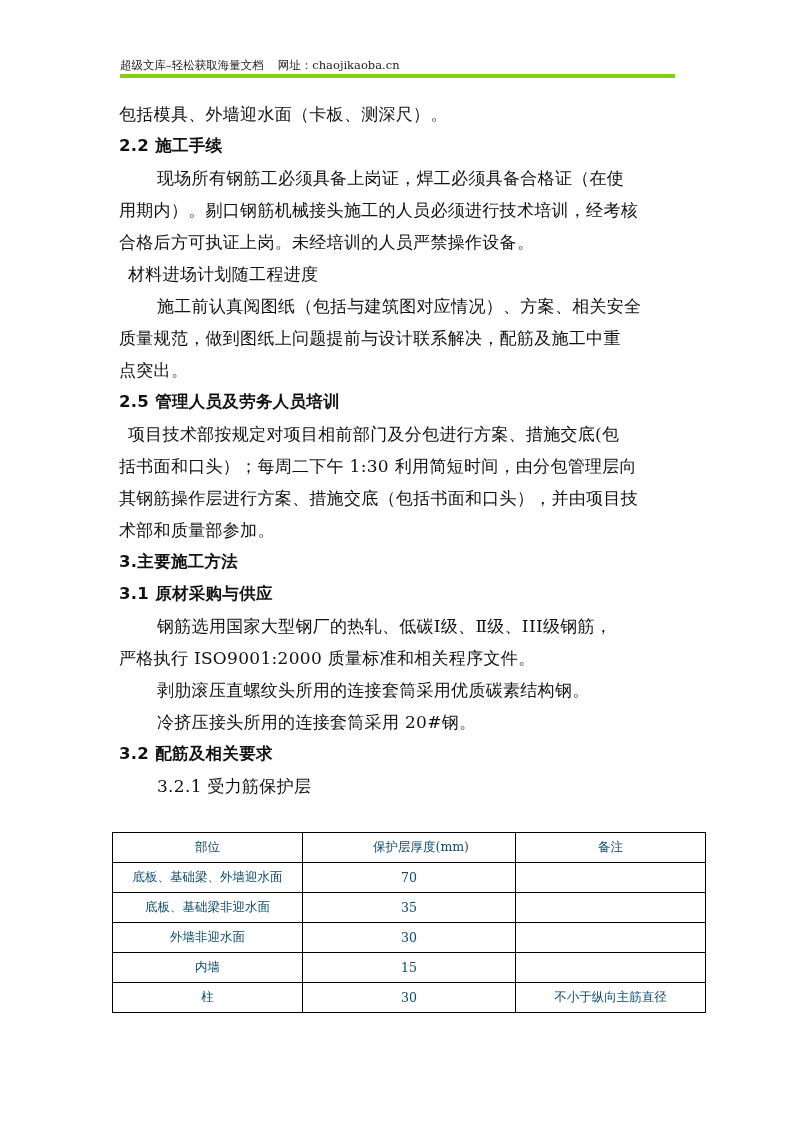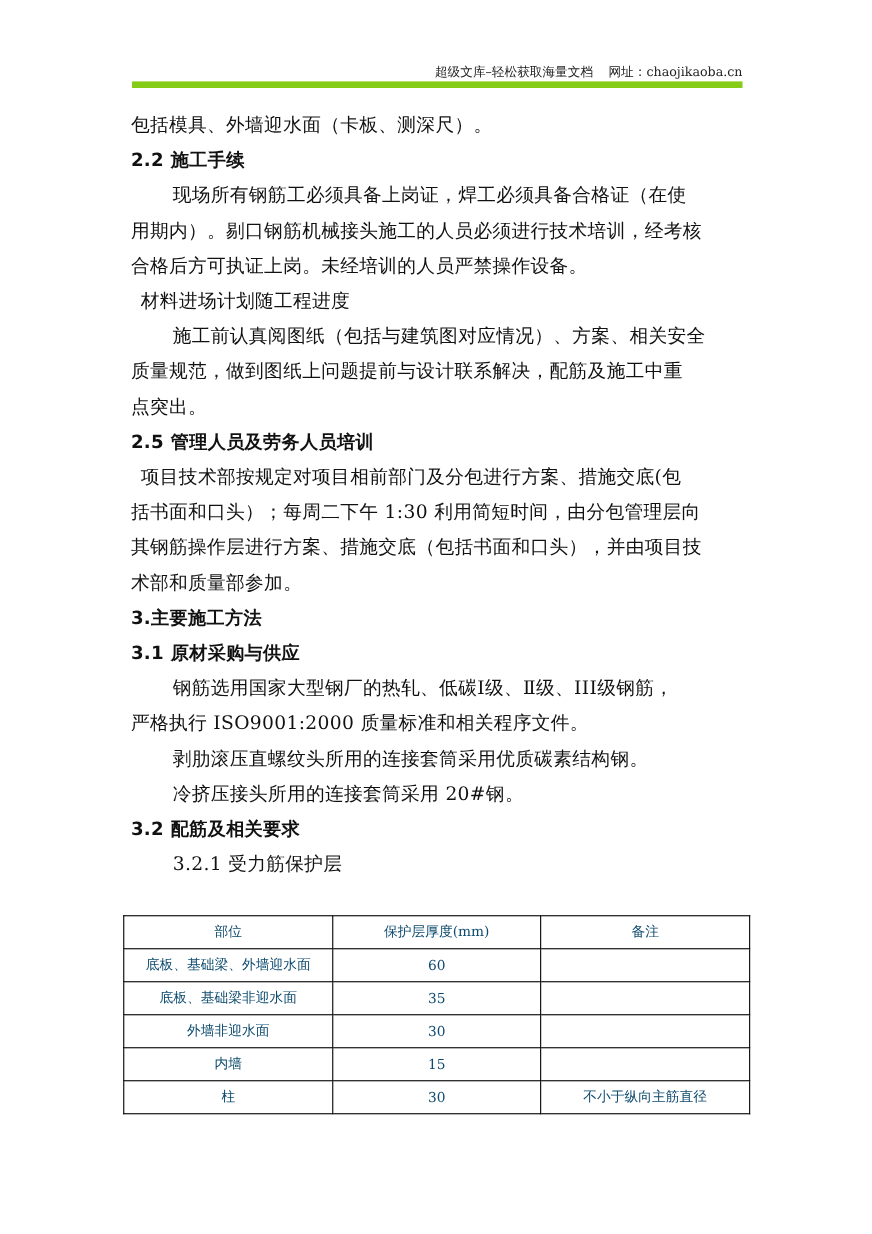--- a/index.html
+++ b/index.html
@@ -1,31 +1,31 @@
 <!DOCTYPE html>
 <html><head>
 <meta charset="utf-8">
 <style>
   html, body { margin: 0; padding: 0; background: #ffffff; }
   body { width: 793px; height: 1122px; position: relative; overflow: hidden;
          font-family: "DejaVu Serif", "Liberation Serif", serif; color: #111; }
   .header { position: absolute; left: 120px; top: 56px; width: 555px; height: 18px;
-            border-bottom: 6px solid #84cc16; text-align: right; font-size: 11.5px;
+            border-bottom: 4px solid #84cc16; text-align: left; font-size: 11.5px;
             line-height: 18px; color: #222; }
   .header .site { margin-left: 14px; }
   .content { position: absolute; left: 119px; top: 98px; width: 545px; }
   .line { font-size: 17px; line-height: 32px; white-space: nowrap; letter-spacing: 0.3px; }
   .h { font-weight: bold; font-family: "DejaVu Sans", "Liberation Sans", sans-serif; font-size: 16.5px; }
   .i1 { padding-left: 9px; }
   .i2 { padding-left: 38px; }
   .table-wrap { position: absolute; left: 112px; top: 832px; }
   table { border-collapse: collapse; font-size: 12.5px; }
   td, th { border: 1px solid #000; height: 29px; padding: 0; text-align: center;
            font-weight: normal; color: #0c4a6e; }
-  .c1 { width: 189px; } .c2 { width: 188px; } .c3 { width: 189px; text-align: center; }
+  .c1 { width: 189px; } .c2 { width: 188px; padding-left: 24px; } .c3 { width: 189px; text-align: center; }
 </style>
 </head>
 <body>
 
 <div class="header">
   <span>超级文库–轻松获取海量文档</span><span class="site">网址：chaojikaoba.cn</span>
 </div>
 
 <div class="content">
   <div class="line">包括模具、外墙迎水面（卡板、测深尺）。</div>
@@ -55,21 +55,21 @@
 <div class="table-wrap">
   <table>
     <tbody>
         <tr>
       <th class="c1">部位</th>
       <th class="c2">保护层厚度(mm)</th>
       <th class="c3">备注</th>
     </tr>
     <tr>
       <td>底板、基础梁、外墙迎水面</td>
-      <td>60</td>
+      <td>70</td>
       <td></td>
     </tr>
     <tr>
       <td>底板、基础梁非迎水面</td>
       <td>35</td>
       <td></td>
     </tr>
     <tr>
       <td>外墙非迎水面</td>
       <td>30</td>

